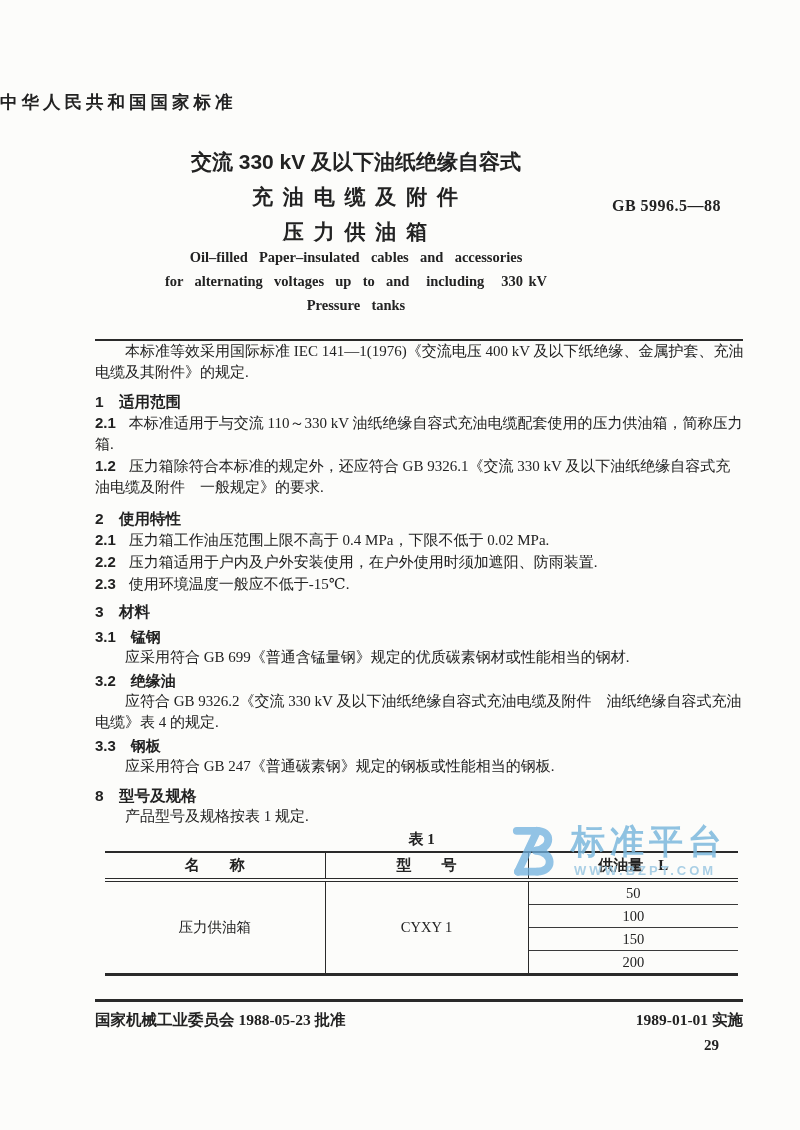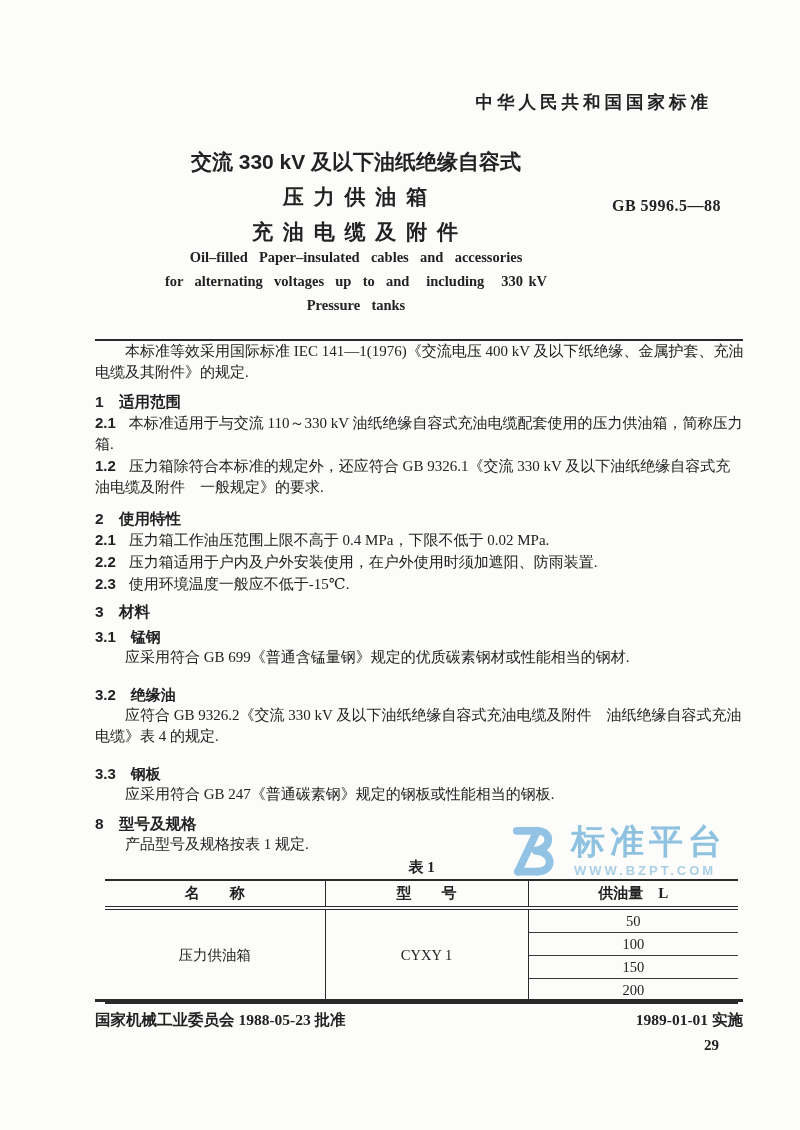--- a/index.html
+++ b/index.html
@@ -12,21 +12,21 @@
     --watermark_url:#9cc8e2;
   }
   html,body{margin:0;padding:0;background:#ffffff;}
   .page{
     position:relative;width:800px;height:1130px;background:var(--paper);
     overflow:hidden;color:var(--ink);
     font-family:"Liberation Serif","DejaVu Serif",serif;
   }
   
   .std-label{
-    position:absolute;top:90px;left:0;width:712px;text-align:right;
+    position:absolute;top:90px;left:0;width:712px;text-align:left;
     font-family:"Liberation Sans","DejaVu Sans",sans-serif;
     font-weight:bold;font-size:17.5px;letter-spacing:4px;
   }
   .cn-title{
     position:absolute;top:144px;left:0;width:712px;text-align:center;
     font-family:"Liberation Sans","DejaVu Sans",sans-serif;
     font-weight:bold;font-size:21px;
   }
   .cn-line{line-height:35px;white-space:pre-wrap;}
   .cn-line.sp{letter-spacing:2px;}
@@ -47,21 +47,21 @@
   .sec,.subsec{
     font-family:"Liberation Sans","DejaVu Sans",sans-serif;
     font-weight:bold;font-size:15.5px;line-height:21px;margin:0;white-space:pre-wrap;
   }
   .subsec{font-size:15px;}
   .np .num{
     font-family:"Liberation Sans","DejaVu Sans",sans-serif;
     font-weight:bold;margin-right:13px;
   }
   .np .pt{white-space:pre-wrap;}
-  .mt0{margin-top:0;} .mt2{margin-top:16px;} .mt4{margin-top:4px;}
+  .mt0{margin-top:0;} .mt2{margin-top:2px;} .mt4{margin-top:4px;}
   .mt6{margin-top:6px;} .mt8{margin-top:8px;} .mt10{margin-top:10px;}
   
   .tbl-caption{width:633px;margin:2px 0 0 10px;text-align:center;font-weight:bold;font-size:15px;line-height:21px;}
   table.t1{
     border-collapse:collapse;table-layout:fixed;width:633px;margin:1px 0 0 10px;
     border-top:2px solid var(--rule);border-bottom:3px solid var(--rule);
   }
   table.t1 th{
     font-weight:bold;font-size:15px;height:25px;padding:0;text-align:center;
     border-bottom:4px double var(--rule);
@@ -92,22 +92,22 @@
 </head>
 <body>
 
 <div class="page">
 
   <header>
     <div class="std-label">中华人民共和国国家标准</div>
 
     <div class="cn-title">
       <div class="cn-line">交流 330 kV 及以下油纸绝缘自容式</div>
+      <div class="cn-line sp">充 油 电 缆 及 附 件</div>
       <div class="cn-line sp">压 力 供 油 箱</div>
-      <div class="cn-line sp">充 油 电 缆 及 附 件</div>
     </div>
 
     <div class="std-no">GB 5996.5—88</div>
 
     <div class="en-title">
       <div class="en-line">Oil–filled  Paper–insulated  cables  and  accessories</div>
       <div class="en-line">for  alternating  voltages  up  to  and   including   330 kV</div>
       <div class="en-line">Pressure  tanks</div>
     </div>
 

